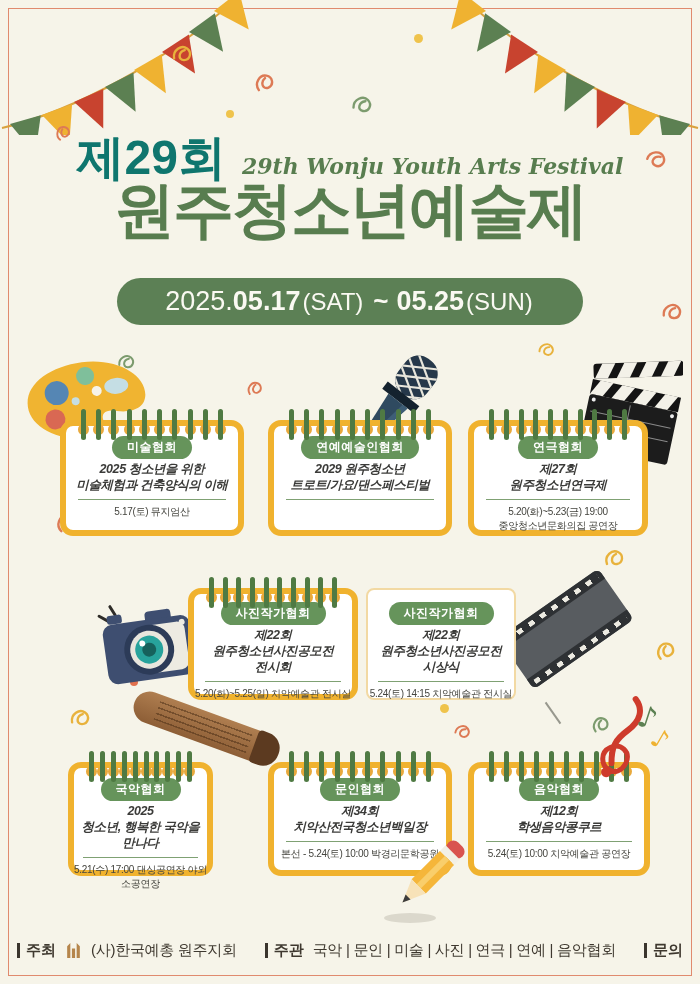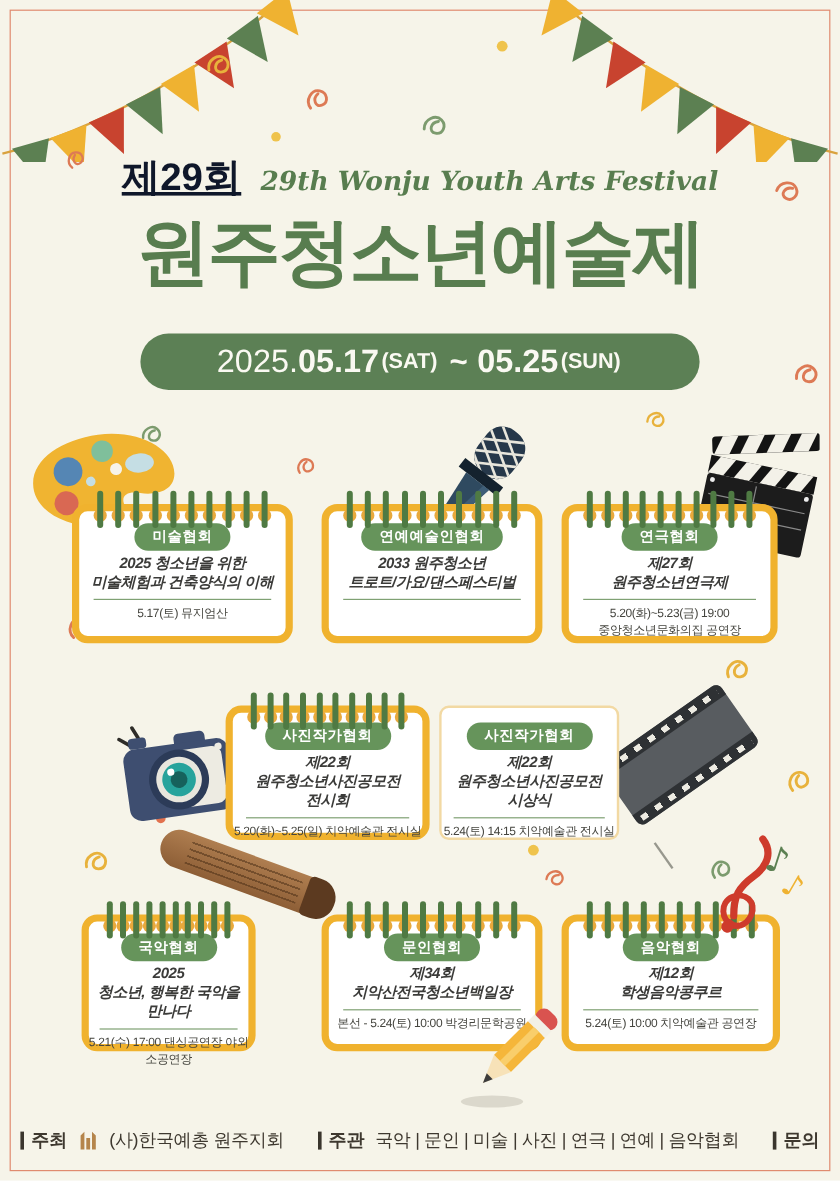--- a/index.html
+++ b/index.html
@@ -15,32 +15,32 @@
   .bunting.left{left:0;}
   .bunting.right{right:0;transform:scaleX(-1);}
 
   
   .curl{position:absolute;z-index:2;overflow:visible;}
   .dot{position:absolute;border-radius:50%;z-index:2;}
   .hairline{position:absolute;width:26px;height:2px;background:#98988E;z-index:2;}
 
   
   .title-row1{position:absolute;top:126px;left:0;width:100%;display:flex;justify-content:center;align-items:baseline;gap:16px;z-index:3;}
-  .edition{font-size:32px;font-weight:800;color:#0f172a;letter-spacing:0px;text-decoration:underline;}
+  .edition{font-size:48px;font-weight:800;color:#0f766e;letter-spacing:0px;}
   .subtitle-en{font-family:"DejaVu Serif","Liberation Serif",serif;font-style:italic;font-weight:700;font-size:22px;color:#587D4F;}
   .title-main{position:absolute;top:170px;left:0;width:100%;text-align:center;font-size:61px;font-weight:800;color:#587D4F;letter-spacing:-2px;z-index:3;}
 
   
   .date-pill{
     position:absolute;left:117px;top:278px;width:466px;height:47px;border-radius:24px;
     background:#5C8055;color:#FAF9F2;display:flex;align-items:center;justify-content:center;z-index:3;
   }
   .date-pill .yr{font-size:27px;font-weight:300;}
   .date-pill .dt{font-size:27px;font-weight:800;}
-  .date-pill .dy{font-size:18px;font-weight:700;margin:0 2px;}
+  .date-pill .dy{font-size:24px;font-weight:400;margin:0 2px;}
   .date-pill .sep{font-size:26px;font-weight:800;margin:0 8px;}
 
   
   .card{
     position:absolute;box-sizing:border-box;background:#fff;
     border:6px solid #F0B22E;border-radius:13px;text-align:center;
     padding-top:10px;z-index:5;
   }
   .card.plain{border:2.5px solid #F2D9A3;border-radius:8px;}
   .pins{position:absolute;top:-17px;left:12px;right:12px;height:33px;display:flex;justify-content:space-between;z-index:7;}
@@ -306,21 +306,21 @@
         <i class="pin"></i>
         <i class="pin"></i>
         <i class="pin"></i>
         <i class="pin"></i>
         <i class="pin"></i>
         <i class="pin"></i>
         <i class="pin"></i>
         <i class="pin"></i>
       </div>
     <div class="badge">연예예술인협회</div>
-    <div class="card-title">2033 원주청소년
+    <div class="card-title">2029 원주청소년
 트로트/가요/댄스페스티벌</div>
     <hr class="divider">
   </div>
 
   <div class="card" style="left:468px;top:420px;width:180px;height:116px">
     <div class="pins">
         <i class="pin"></i>
         <i class="pin"></i>
         <i class="pin"></i>
         <i class="pin"></i>

